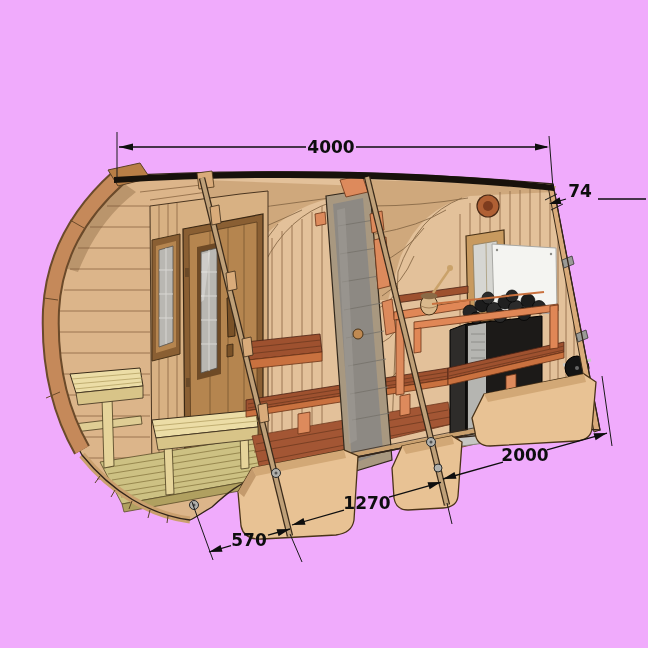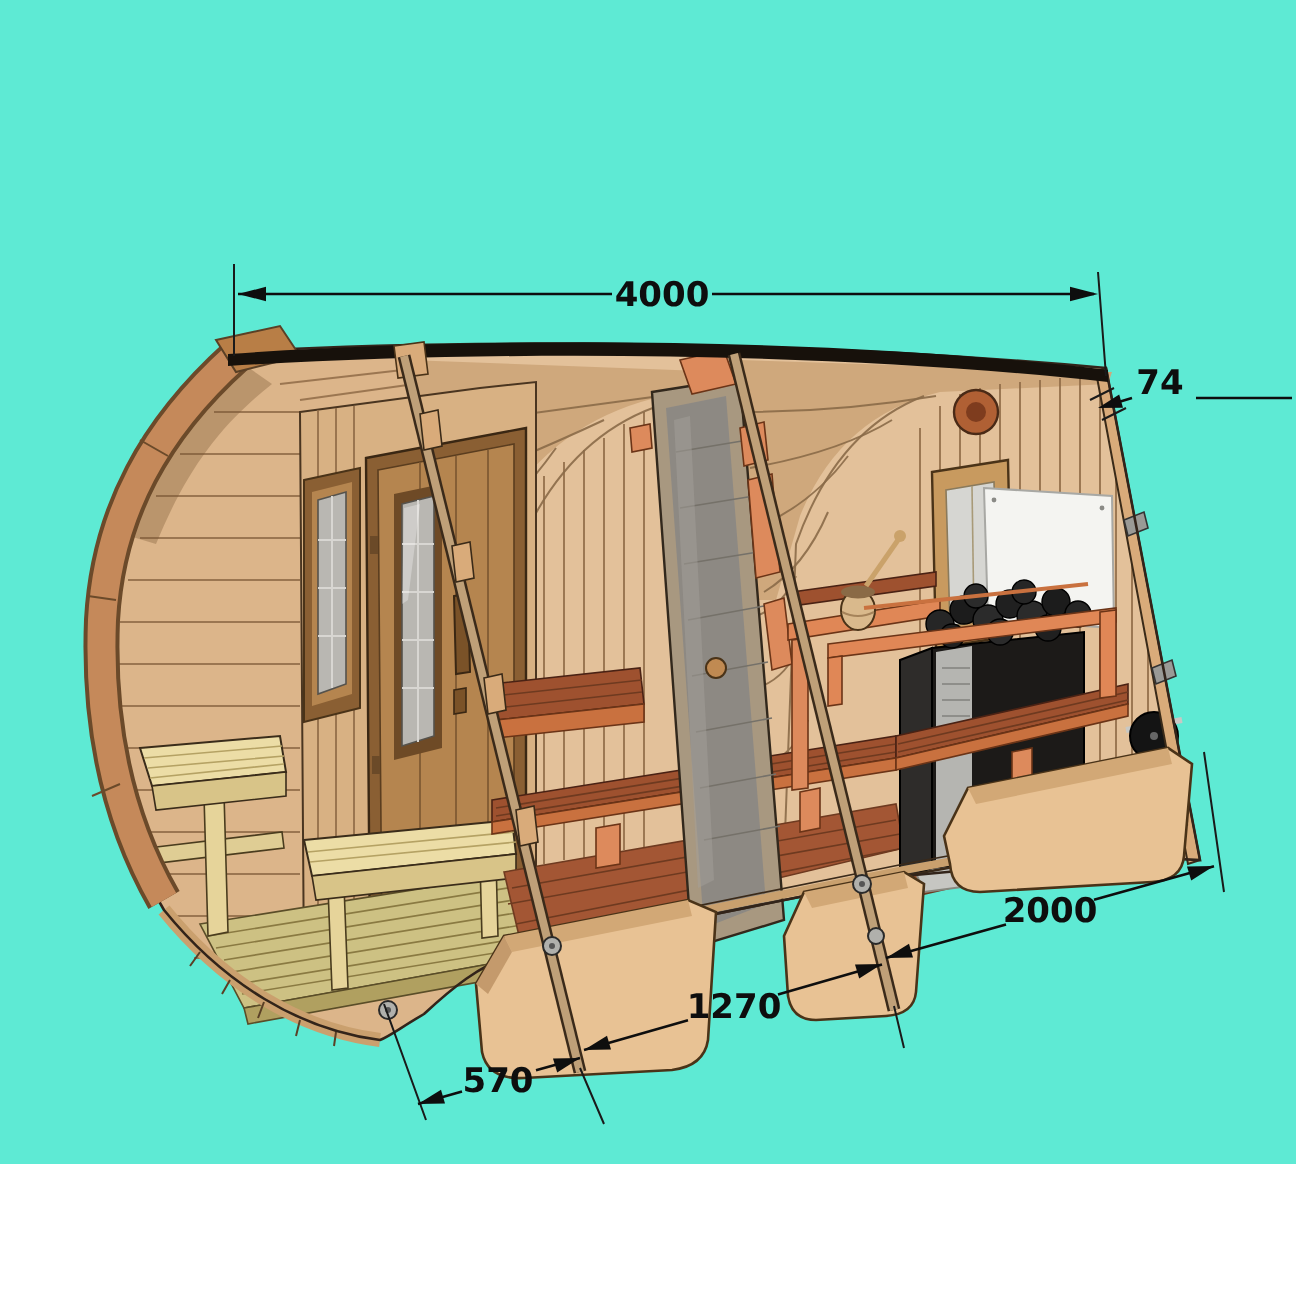--- a/index.html
+++ b/index.html
@@ -1,16 +1,16 @@
 <!DOCTYPE html>
 <html><head>
 <meta charset="utf-8">
 <style>
   html,body{margin:0;padding:0;background:#ffffff;}
-  .stage{position:relative;width:648px;height:582px;background:#5eead4;overflow:hidden;
+  .stage{position:relative;width:648px;height:648px;background:#f0abfc;overflow:hidden;
          font-family:"DejaVu Sans",sans-serif;}
   .stage svg{position:absolute;left:0;top:0;}
   .dim-text{font-family:"DejaVu Sans",sans-serif;font-weight:700;font-size:17px;fill:#0e0e0e;}
   .dim-line{stroke:#0e0e0e;stroke-width:1.3;fill:none;}
   .dim-thin{stroke:#1a1a1a;stroke-width:1;fill:none;}
   .arrow{fill:#0e0e0e;stroke:none;}
   .plank{stroke:#8f6b46;stroke-width:1;fill:none;opacity:.85;}
   .ceilline{stroke:#8a6a48;stroke-width:1;fill:none;opacity:.9;}
 </style>
 </head>

